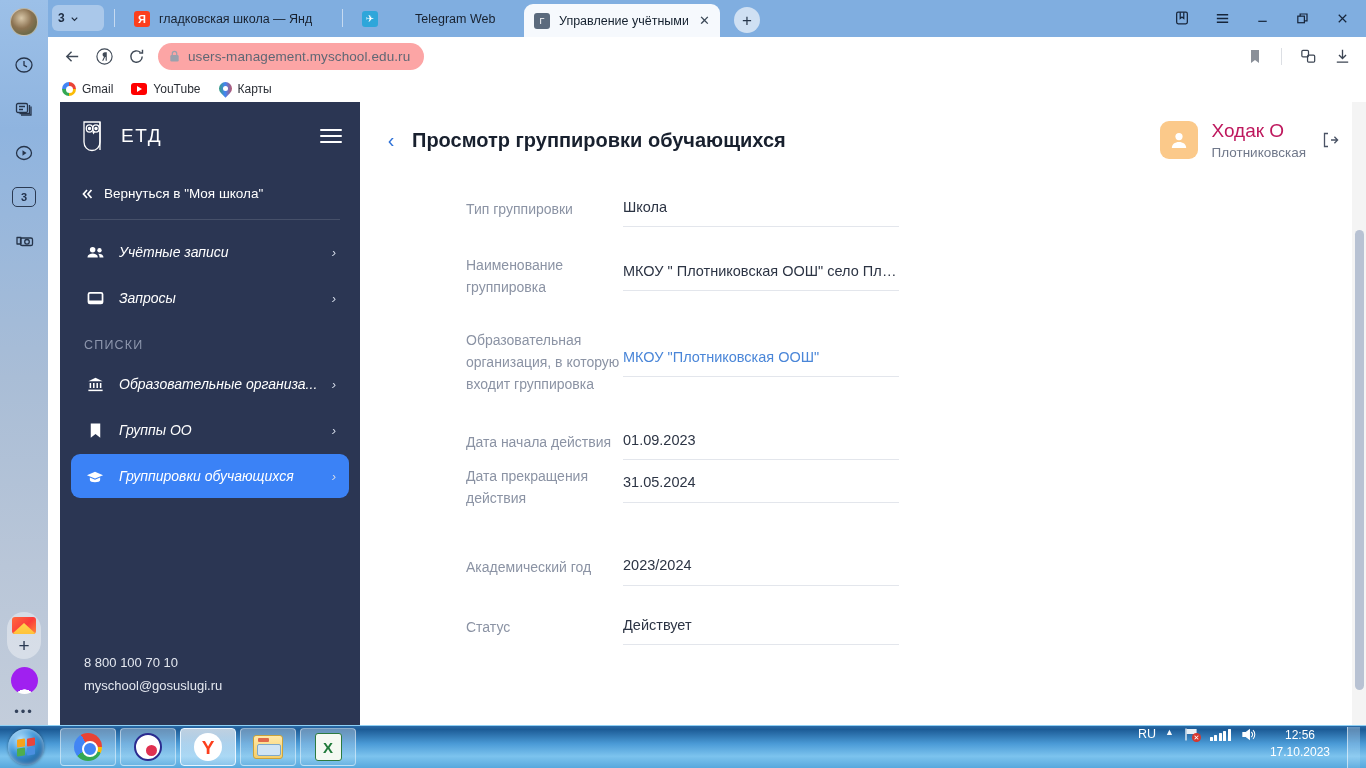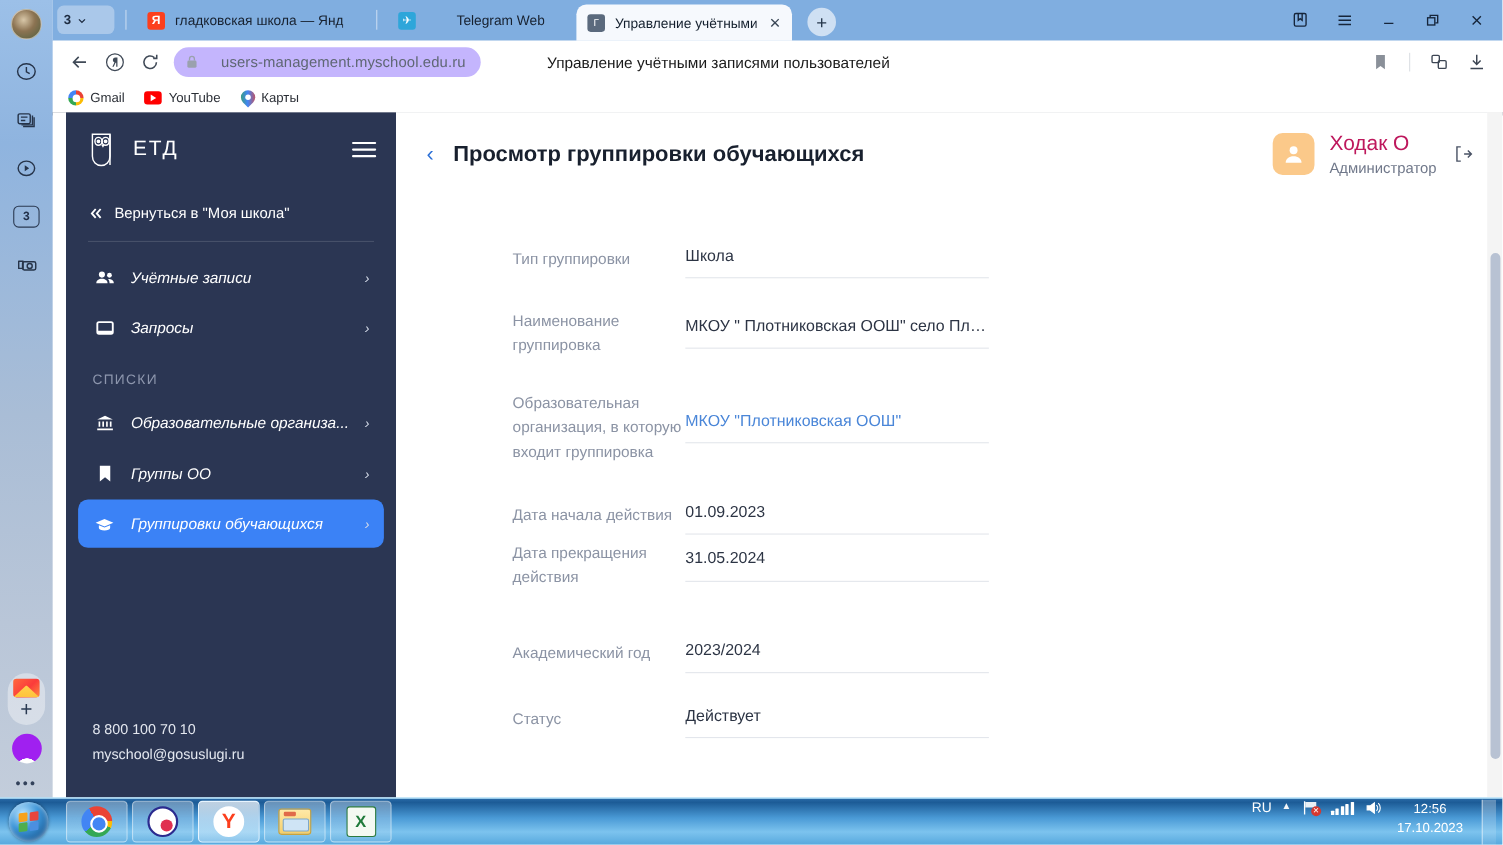--- a/index.html
+++ b/index.html
@@ -93,22 +93,22 @@
   .winctrls { position: absolute; right: 6px; top: 4px; display: flex; align-items: center; gap: 4px; }
   .winbtn { width: 36px; height: 28px; display:flex; align-items:center; justify-content:center; color:#16253a; }
 
   .toolbar {
     position: absolute; left: 48px; top: 37px; width: 1318px; height: 39px;
     background: #fff; display: flex; align-items: center; padding: 0 8px;
   }
   .tb-ico { width: 32px; height: 30px; display:flex; align-items:center; justify-content:center;
     color:#404a57; flex:none; }
   .omnibox {
-    height: 27px; background: #c4b5fd; border-radius: 14px; display: flex; align-items: center;
-    padding: 0 14px 0 10px; gap: 20px; margin-left: 6px;
+    height: 27px; background: #fca5a5; border-radius: 14px; display: flex; align-items: center;
+    padding: 0 14px 0 10px; gap: 7px; margin-left: 6px;
   }
   .omnibox .url { font-size: 13.5px; color: #5f6774; letter-spacing: .1px; }
   .pagetitle-chrome {
     margin-left: 60px; font-size: 14px; color: #1a1a1a; white-space: nowrap;
   }
   .tb-right { margin-left: auto; display: flex; align-items: center; gap: 2px; }
 
   .bookmarks {
     position: absolute; left: 48px; top: 76px; width: 1318px; height: 26px;
     background: #fff; display: flex; align-items: center; padding-left: 14px; gap: 18px;
@@ -371,21 +371,20 @@
           <path d="M16.3 3v3.4h-3.4"></path>
         </svg>
     </div>
     <div class="omnibox">
       <svg width="13" height="15" viewBox="0 0 14 16" fill="#9aa1ad">
         <rect x="2.5" y="6.5" width="9" height="7" rx="1.4"></rect>
         <path d="M4.6 6.5V4.8a2.4 2.4 0 014.8 0v1.7" fill="none" stroke="#9aa1ad" stroke-width="1.3"></path>
       </svg>
       <span class="url">users-management.myschool.edu.ru</span>
     </div>
-    <div class="pagetitle-chrome">Управление учётными записями пользователей</div>
     <div class="tb-right">
       <div class="tb-ico">
         <svg width="16" height="18" viewBox="0 0 16 18" fill="#8a9099">
             <path d="M4 2h8v13l-4-3-4 3z"></path>
           </svg>
       </div>
       <div style="width:1px;height:17px;background:#dcdfe4;margin:0 8px"></div>
       <div class="tb-ico">
         <svg width="19" height="19" viewBox="0 0 20 20" fill="none" stroke="#3c4553" stroke-width="1.3">
           <rect x="3" y="3.5" width="7" height="7" rx="1.2"></rect>
@@ -521,39 +520,39 @@
         <div class="page-title">Просмотр группировки обучающихся</div>
         <div class="user-box">
           <div class="avatar">
             <svg width="22" height="22" viewBox="0 0 22 22" fill="#fff">
               <circle cx="11" cy="7.6" r="3.6"></circle>
                 <path d="M3.8 19c0-3.8 3.2-6 7.2-6s7.2 2.2 7.2 6z"></path>
             </svg>
           </div>
           <div>
             <div class="user-name">Ходак О</div>
-            <div class="user-role">Администратор</div>
+            <div class="user-role">Плотниковская</div>
           </div>
           <div class="logout">
             <svg width="20" height="20" viewBox="0 0 20 20" fill="none" stroke="currentColor" stroke-width="1.3">
               <path d="M8 3.5H4.5v13H8"></path>
                 <path d="M11 10h6.2M14.4 6.8L17.6 10l-3.2 3.2"></path>
             </svg>
           </div>
         </div>
       </div>
 
       <div class="form-scroll">
         <div class="clip-row">
           <div class="flabel">&nbsp;</div>
         </div>
 
         <div class="form">
 
-          <div class="frow" style="margin-top:29px">
+          <div class="frow" style="margin-top:3px">
             <div class="flabel">Тип группировки</div>
             <div class="fval">
               <div class="txt">Школа</div>
               <div class="line"></div>
             </div>
           </div>
 
           <div class="frow tall" style="margin-top:24px">
             <div class="flabel">Наименование группировка</div>
             <div class="fval">

